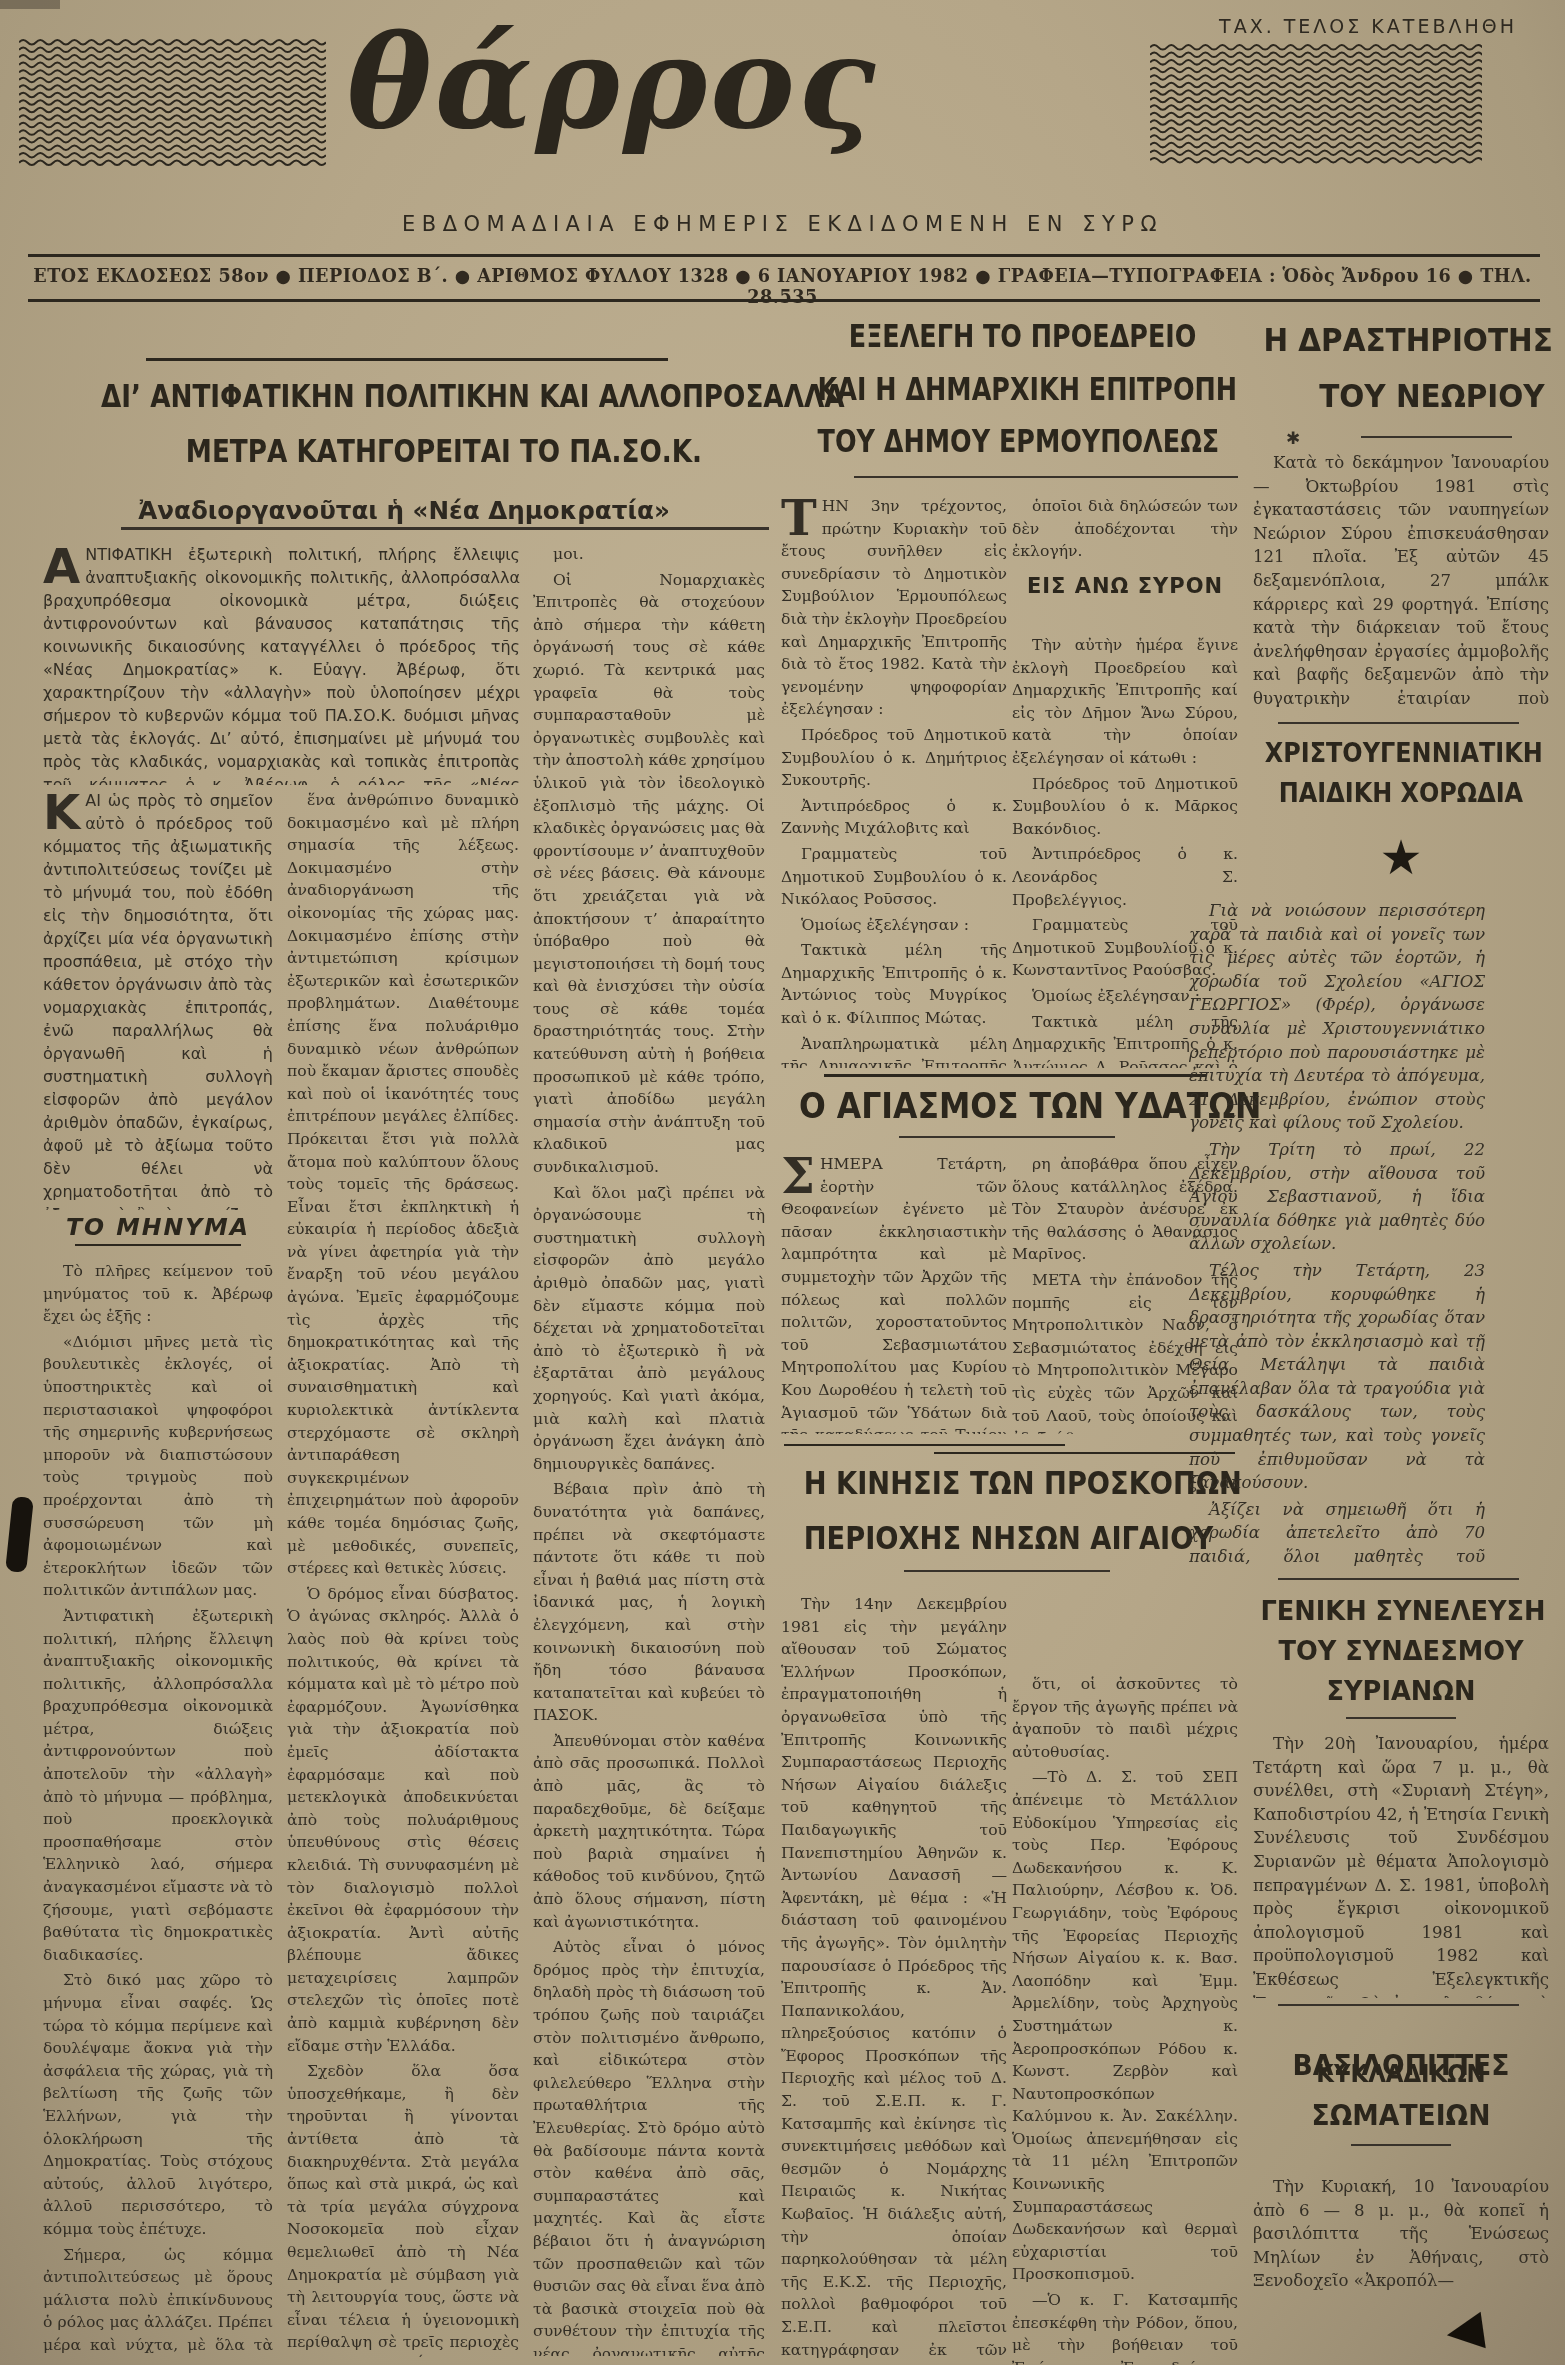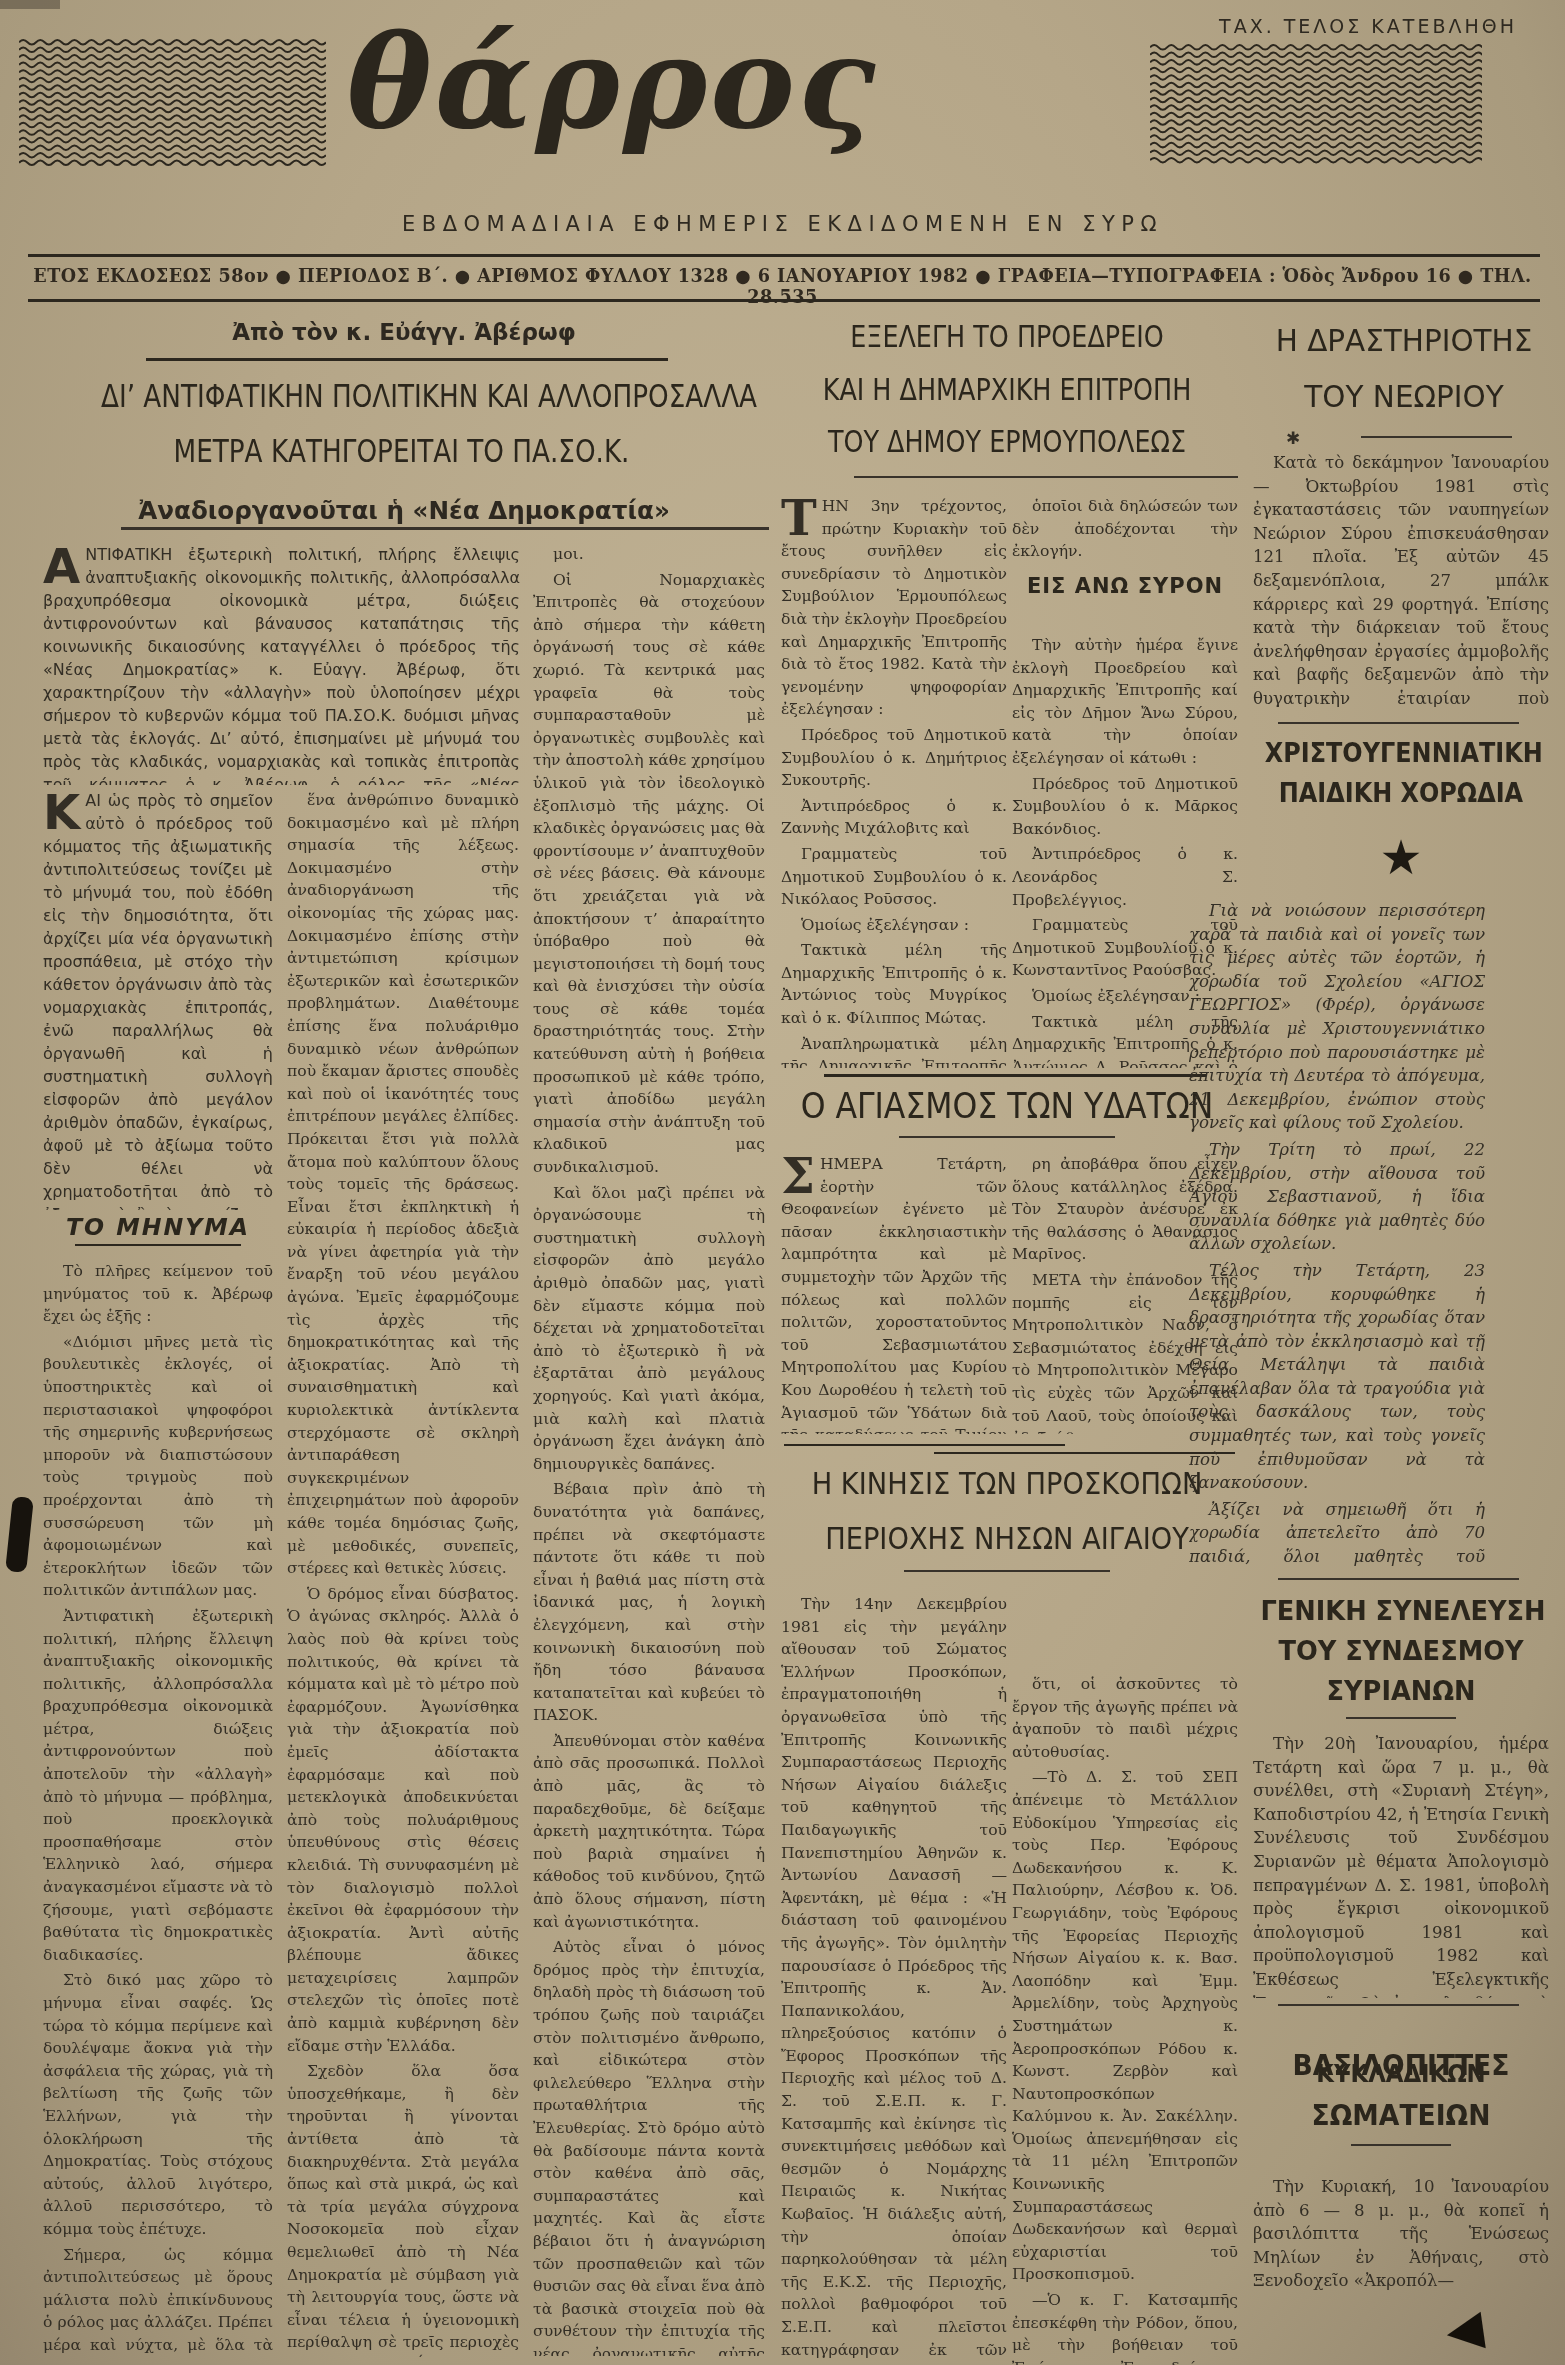--- a/index.html
+++ b/index.html
@@ -10,21 +10,21 @@
   
   .postal{font-family:"DejaVu Sans",sans-serif;font-size:19px;letter-spacing:3px;color:#2e2920;}
   .mast-title{font-family:"DejaVu Serif",serif;font-style:italic;font-weight:bold;
     font-size:127px;line-height:127px;letter-spacing:3px;color:#2b261d;}
   .subtitle{font-family:"DejaVu Sans",sans-serif;font-weight:normal;font-size:21px;
     letter-spacing:6.5px;color:#2e2920;text-align:center;}
   .dateline{font-size:17.6px;font-weight:bold;color:#30291f;text-align:center;letter-spacing:0.5px;}
   .rule{background:#2c271e;height:2.5px;}
   .rule-thin{background:#38322a;height:1.5px;}
   
-  .hl{font-family:"DejaVu Sans",sans-serif;font-weight:normal;color:#2b261c;text-align:center;white-space:nowrap;}
+  .hl{font-family:"DejaVu Sans",sans-serif;font-weight:bold;color:#2b261c;text-align:right;white-space:nowrap;}
   .sqz{display:block;transform:scaleX(.82);transform-origin:50% 50%;}
   .kicker{font-family:"DejaVu Sans",sans-serif;font-weight:bold;font-size:23px;color:#2d2820;text-align:center;}
   .subhead{font-family:"DejaVu Sans",sans-serif;font-weight:bold;font-size:24.6px;color:#2d2820;text-align:center;}
   .xhead{font-family:"DejaVu Sans",sans-serif;font-weight:bold;color:#2b261c;text-align:center;}
   
   .col{position:absolute;overflow:hidden;text-align:justify;}
   .col p{margin:0 0 3px 0;text-indent:20px;}
   .serifcol p{font-size:15.6px;line-height:22.6px;}
   .bigserif p{font-size:16.6px;line-height:23.6px;}
   .leadcol p{font-family:"DejaVu Sans",sans-serif;font-size:16px;line-height:23px;}
@@ -83,21 +83,20 @@
       <path d="M0 201 q 8.5 -9 17 0 t 17 0 q 8.5 -9 17 0 t 17 0 q 8.5 -9 17 0 t 17 0 q 8.5 -9 17 0 t 17 0 q 8.5 -9 17 0 t 17 0 q 8.5 -9 17 0 t 17 0 q 8.5 -9 17 0 t 17 0 q 8.5 -9 17 0 t 17 0 q 8.5 -9 17 0 t 17 0 q 8.5 -9 17 0 t 17 0 q 8.5 -9 17 0 t 17 0 q 8.5 -9 17 0 t 17 0 q 8.5 -9 17 0 t 17 0 q 8.5 -9 17 0 t 17 0 q 8.5 -9 17 0 t 17 0 q 8.5 -9 17 0 t 17 0 q 8.5 -9 17 0 t 17 0 q 8.5 -9 17 0 t 17 0 q 8.5 -9 17 0 t 17 0 q 8.5 -9 17 0 t 17 0" fill="none" stroke="#2c271e" stroke-width="4"></path>
       <path d="M0 216 q 8.5 -9 17 0 t 17 0 q 8.5 -9 17 0 t 17 0 q 8.5 -9 17 0 t 17 0 q 8.5 -9 17 0 t 17 0 q 8.5 -9 17 0 t 17 0 q 8.5 -9 17 0 t 17 0 q 8.5 -9 17 0 t 17 0 q 8.5 -9 17 0 t 17 0 q 8.5 -9 17 0 t 17 0 q 8.5 -9 17 0 t 17 0 q 8.5 -9 17 0 t 17 0 q 8.5 -9 17 0 t 17 0 q 8.5 -9 17 0 t 17 0 q 8.5 -9 17 0 t 17 0 q 8.5 -9 17 0 t 17 0 q 8.5 -9 17 0 t 17 0 q 8.5 -9 17 0 t 17 0 q 8.5 -9 17 0 t 17 0 q 8.5 -9 17 0 t 17 0 q 8.5 -9 17 0 t 17 0" fill="none" stroke="#2c271e" stroke-width="4"></path>
       <path d="M0 231 q 8.5 -9 17 0 t 17 0 q 8.5 -9 17 0 t 17 0 q 8.5 -9 17 0 t 17 0 q 8.5 -9 17 0 t 17 0 q 8.5 -9 17 0 t 17 0 q 8.5 -9 17 0 t 17 0 q 8.5 -9 17 0 t 17 0 q 8.5 -9 17 0 t 17 0 q 8.5 -9 17 0 t 17 0 q 8.5 -9 17 0 t 17 0 q 8.5 -9 17 0 t 17 0 q 8.5 -9 17 0 t 17 0 q 8.5 -9 17 0 t 17 0 q 8.5 -9 17 0 t 17 0 q 8.5 -9 17 0 t 17 0 q 8.5 -9 17 0 t 17 0 q 8.5 -9 17 0 t 17 0 q 8.5 -9 17 0 t 17 0 q 8.5 -9 17 0 t 17 0 q 8.5 -9 17 0 t 17 0" fill="none" stroke="#2c271e" stroke-width="4"></path>
     </svg>
 
   <div class="abs subtitle" style="left:0;top:212px;width:1565px;">ΕΒΔΟΜΑΔΙΑΙΑ  ΕΦΗΜΕΡΙΣ  ΕΚΔΙΔΟΜΕΝΗ  ΕΝ  ΣΥΡΩ</div>
   <div class="abs rule" style="left:28px;top:254px;width:1512px;"></div>
   <div class="abs dateline" style="left:0;top:265px;width:1565px;">ΕΤΟΣ ΕΚΔΟΣΕΩΣ 58ον  ●  ΠΕΡΙΟΔΟΣ Β΄.  ●  ΑΡΙΘΜΟΣ ΦΥΛΛΟΥ 1328  ●  6 ΙΑΝΟΥΑΡΙΟΥ 1982  ●  ΓΡΑΦΕΙΑ—ΤΥΠΟΓΡΑΦΕΙΑ :  Ὁδὸς Ἄνδρου 16  ●  ΤΗΛ. 28.535</div>
   <div class="abs rule" style="left:28px;top:299px;width:1512px;"></div>
 
-  <div class="abs kicker" style="left:40px;top:319px;width:728px;">Ἀπὸ τὸν κ. Εὐάγγ. Ἀβέρωφ</div>
   <div class="abs rule" style="left:146px;top:358px;width:522px;height:3px;"></div>
 
   <div class="abs hl" style="left:35px;top:378px;width:733px;font-size:32px;line-height:36px;">
     <span class="sqz">ΔΙ’ ΑΝΤΙΦΑΤΙΚΗΝ ΠΟΛΙΤΙΚΗΝ ΚΑΙ ΑΛΛΟΠΡΟΣΑΛΛΑ</span>
   </div>
   <div class="abs hl" style="left:35px;top:433px;width:733px;font-size:32px;line-height:36px;">
     <span class="sqz">ΜΕΤΡΑ ΚΑΤΗΓΟΡΕΙΤΑΙ ΤΟ ΠΑ.ΣΟ.Κ.</span>
   </div>
 
   <div class="abs subhead" style="left:40px;top:496px;width:728px;">Ἀναδιοργανοῦται ἡ «Νέα Δημοκρατία»</div>

